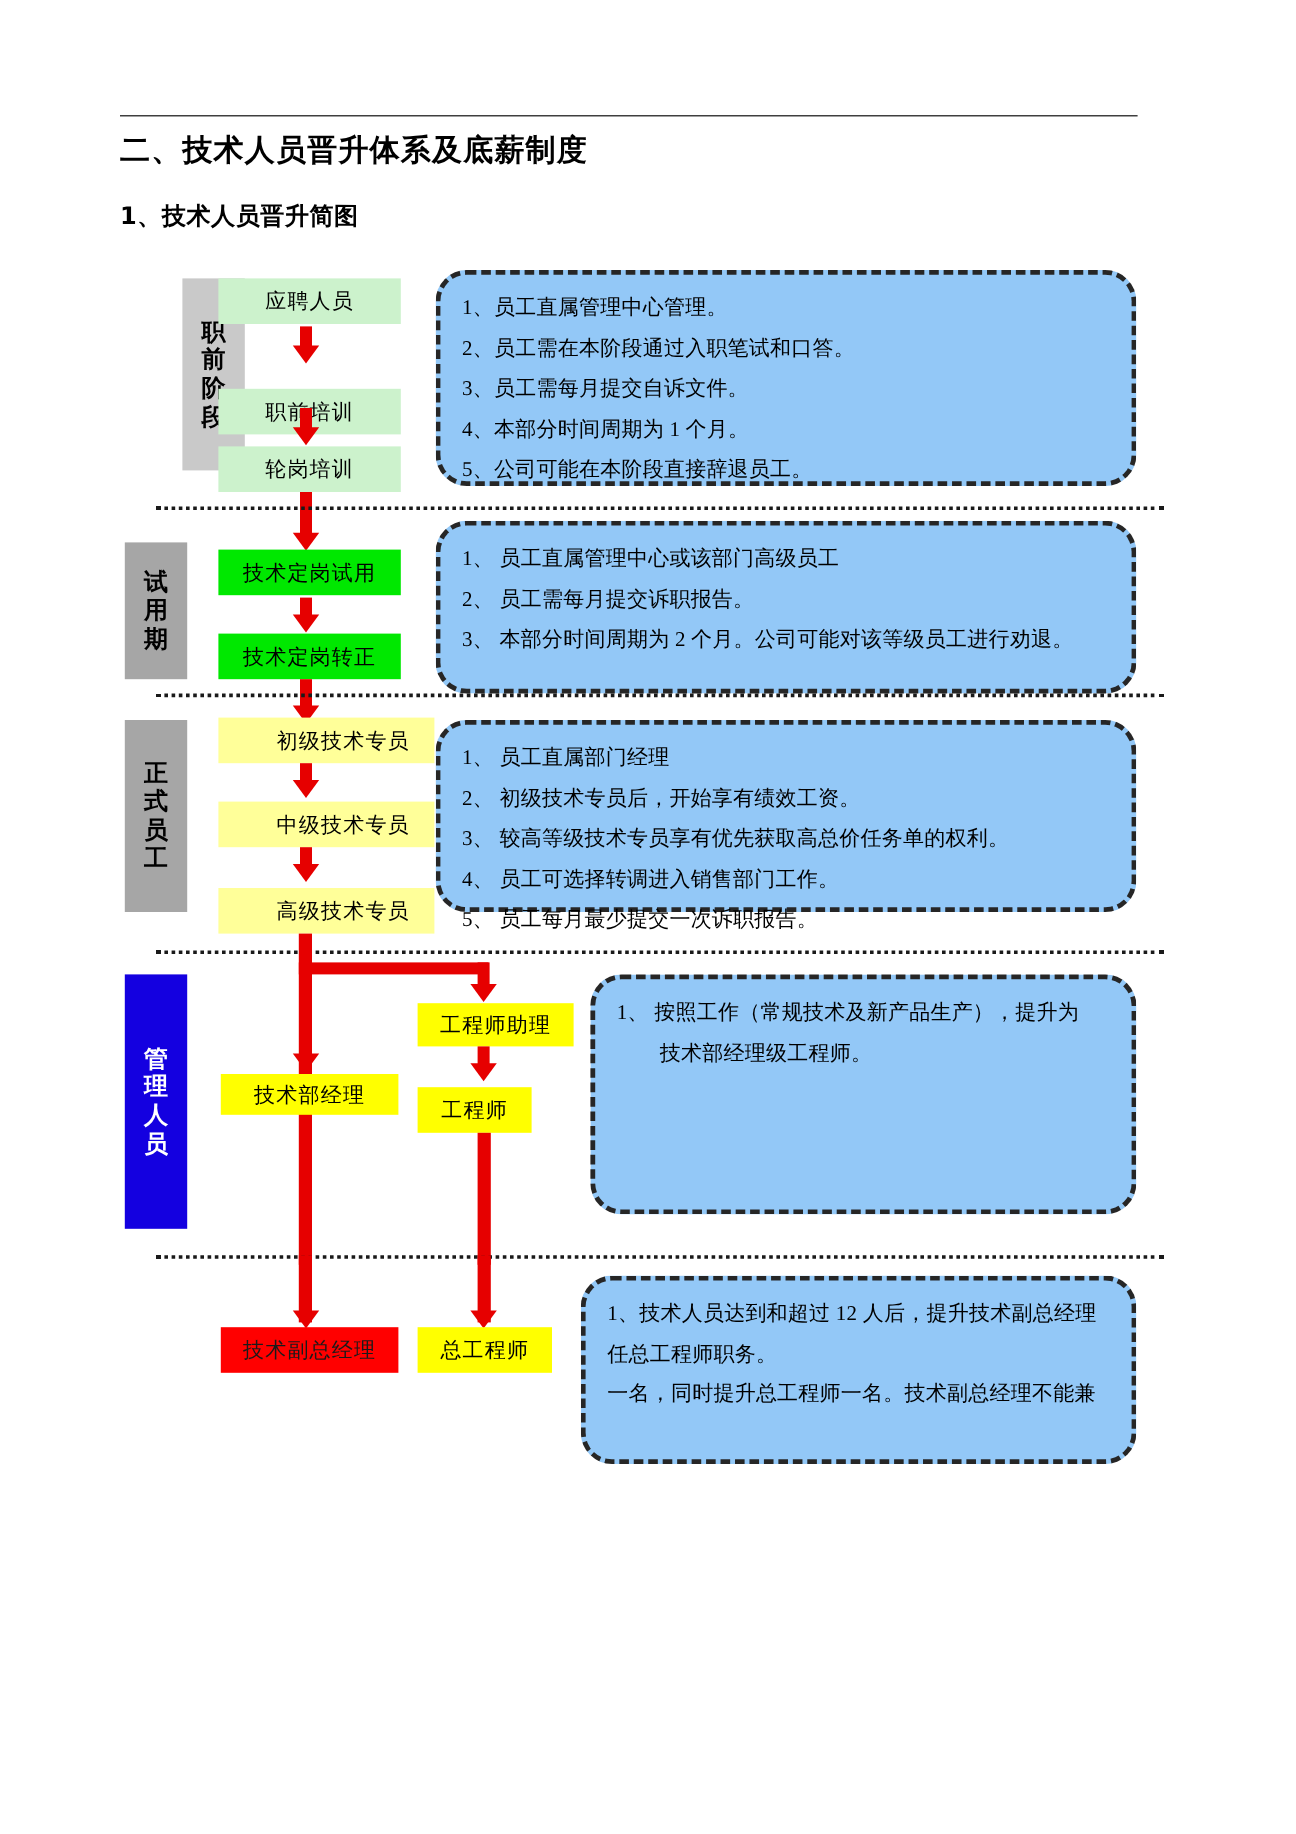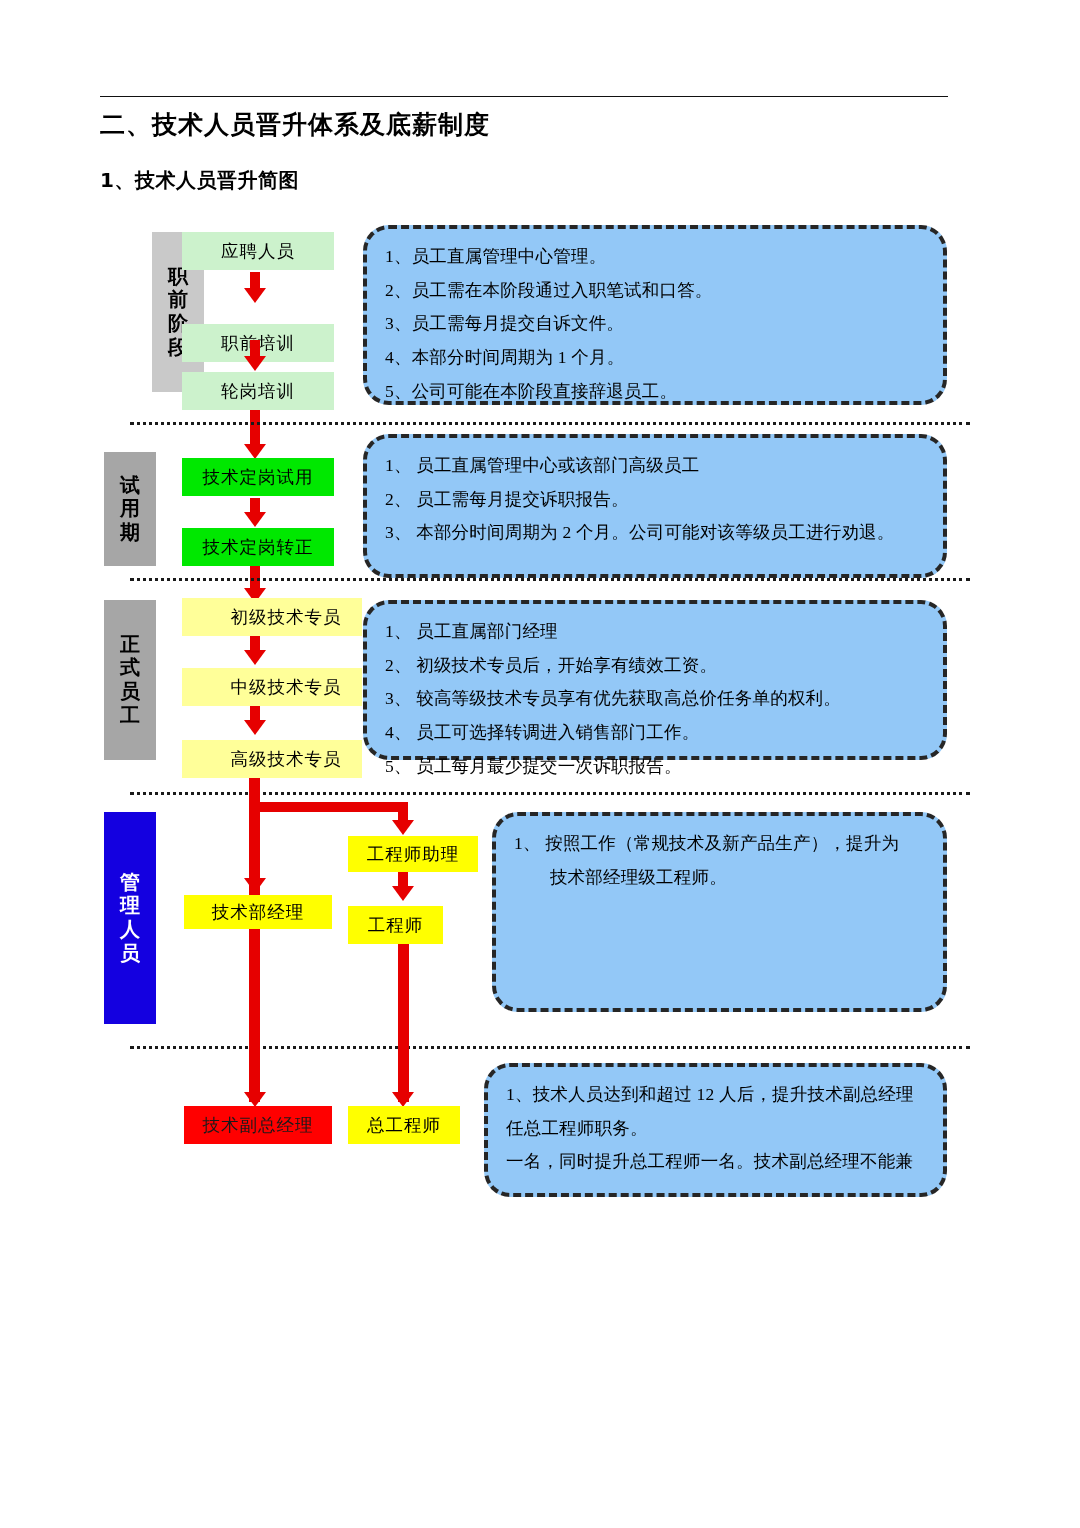--- a/index.html
+++ b/index.html
@@ -157,19 +157,19 @@
   <div class="sep" style="top:1046px;"></div>
 
   <div class="conn" style="left:249px;top:1046px;width:11px;height:56px;"></div>
   <div class="arrow-head" style="left:244px;top:1092px;"></div>
   <div class="conn" style="left:398px;top:1046px;width:11px;height:56px;"></div>
   <div class="arrow-head" style="left:392px;top:1092px;"></div>
 
   <div class="box red" style="left:184px;top:1106px;width:148px;height:38px;">技术副总经理</div>
   <div class="box yellow" style="left:348px;top:1106px;width:112px;height:38px;">总工程师</div>
 
-  <div class="callout" style="left:484px;top:1063px;width:463px;height:134px;">
+  <div class="callout" style="left:484px;top:1063px;width:463px;height:157px;">
     <p>1、技术人员达到和超过 12 人后，提升技术副总经理</p>
     <p>任总工程师职务。</p>
     <p>一名，同时提升总工程师一名。技术副总经理不能兼</p>
   </div>
 
 </div>
 
 </body></html>

